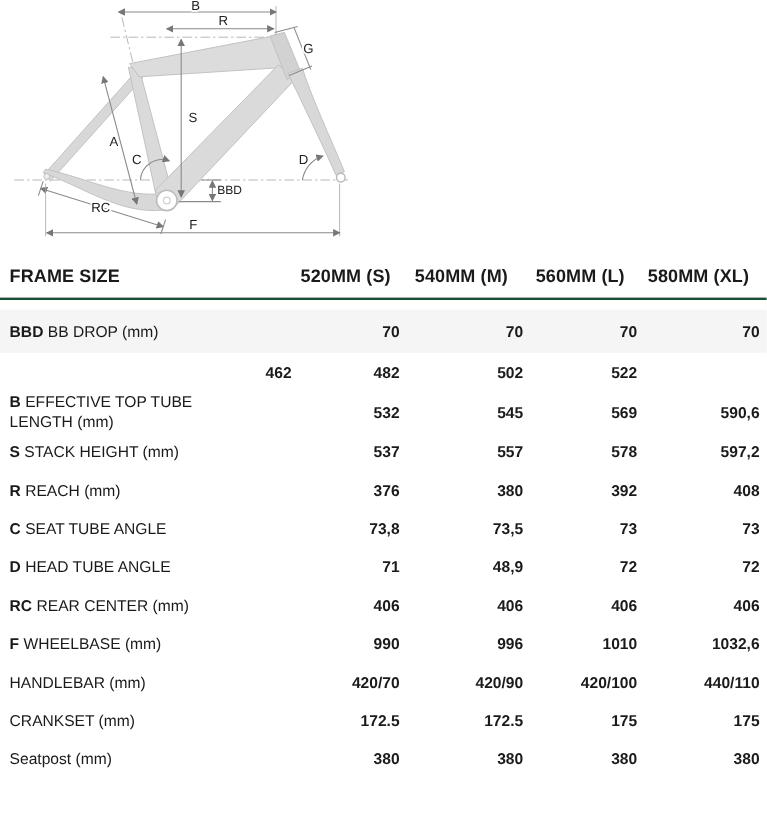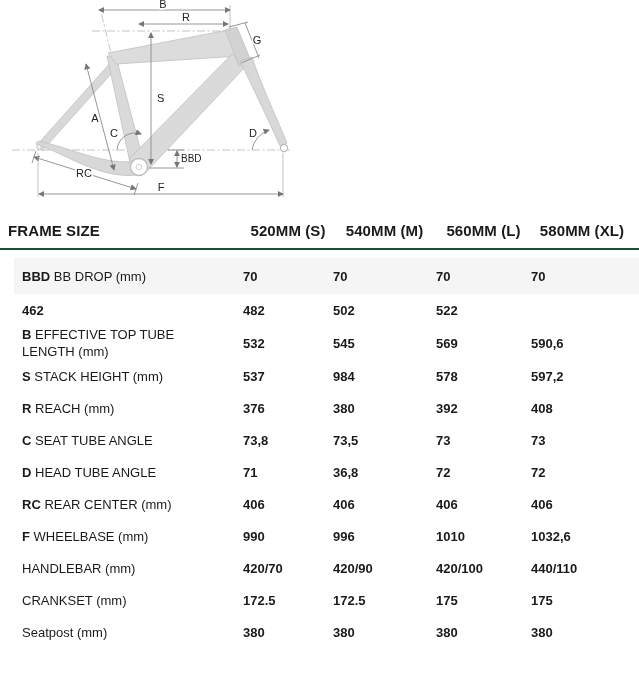--- a/index.html
+++ b/index.html
@@ -16,33 +16,33 @@
     display: grid;
     grid-template-columns: 1fr 90px 103px 95px 102px;
     align-items: center;
     height: 38px;
     padding: 0 6px 0 8px;
     border-bottom: 2px solid #14532d;
     font-size: 15px; font-weight: 700; letter-spacing: 0.1px;
   }
   .geo-header .col { text-align: center; white-space: nowrap; }
 
-  .geo-body { padding-top: 8px; padding-left: 14px; }
+  .geo-body { padding-top: 8px; }
   .trow {
     display: grid;
     grid-template-columns: 1fr 90px 103px 95px 102px;
     align-items: center;
     min-height: 32px;
     padding: 0 6px 0 8px;
     font-size: 13px; line-height: 17px;
   }
   .trow.hl { background: #f5f5f5; min-height: 36px; }
   .tlabel { padding-right: 28px; }
   .tlabel b { font-weight: 700; }
-  .tval { text-align: left; font-weight: 700; white-space: nowrap; }
+  .tval { text-align: right; font-weight: 700; white-space: nowrap; }
 
   
   .ref  { stroke: #b5b5b5; stroke-width: 0.8; fill: none; stroke-dasharray: 8 2.5 2 2.5; }
   .tube { stroke: #c0c0c0; stroke-width: 0.8; }
   .dim  { stroke: #8a8a8a; stroke-width: 0.9; fill: none; }
   .ext  { stroke: #aaaaaa; stroke-width: 0.7; fill: none; }
   .dlbl {
     font-family: "Liberation Sans", sans-serif;
     font-size: 11px; fill: #222;
     paint-order: stroke; stroke: #ffffff; stroke-width: 3px; stroke-linejoin: round;
@@ -146,21 +146,21 @@
     <div class="tlabel"><b class="pfx">B</b><span class="lbl"> EFFECTIVE TOP TUBE LENGTH (mm)</span></div>
     <div class="tval">532</div>
     <div class="tval">545</div>
     <div class="tval">569</div>
     <div class="tval">590,6</div>
   </div>
 
   <div class="trow">
     <div class="tlabel"><b class="pfx">S</b><span class="lbl"> STACK HEIGHT (mm)</span></div>
     <div class="tval">537</div>
-    <div class="tval">984</div>
+    <div class="tval">557</div>
     <div class="tval">578</div>
     <div class="tval">597,2</div>
   </div>
 
   <div class="trow">
     <div class="tlabel"><b class="pfx">R</b><span class="lbl"> REACH (mm)</span></div>
     <div class="tval">376</div>
     <div class="tval">380</div>
     <div class="tval">392</div>
     <div class="tval">408</div>
@@ -170,21 +170,21 @@
     <div class="tlabel"><b class="pfx">C</b><span class="lbl"> SEAT TUBE ANGLE</span></div>
     <div class="tval">73,8</div>
     <div class="tval">73,5</div>
     <div class="tval">73</div>
     <div class="tval">73</div>
   </div>
 
   <div class="trow">
     <div class="tlabel"><b class="pfx">D</b><span class="lbl"> HEAD TUBE ANGLE</span></div>
     <div class="tval">71</div>
-    <div class="tval">36,8</div>
+    <div class="tval">48,9</div>
     <div class="tval">72</div>
     <div class="tval">72</div>
   </div>
 
   <div class="trow">
     <div class="tlabel"><b class="pfx">RC</b><span class="lbl"> REAR CENTER (mm)</span></div>
     <div class="tval">406</div>
     <div class="tval">406</div>
     <div class="tval">406</div>
     <div class="tval">406</div>

